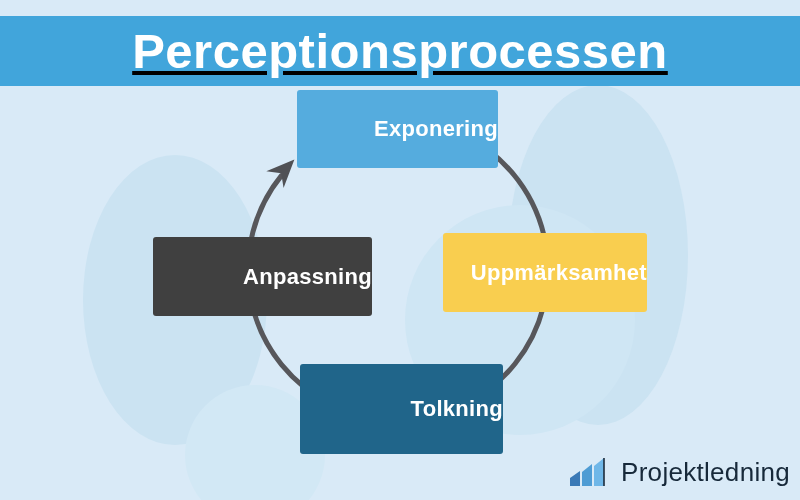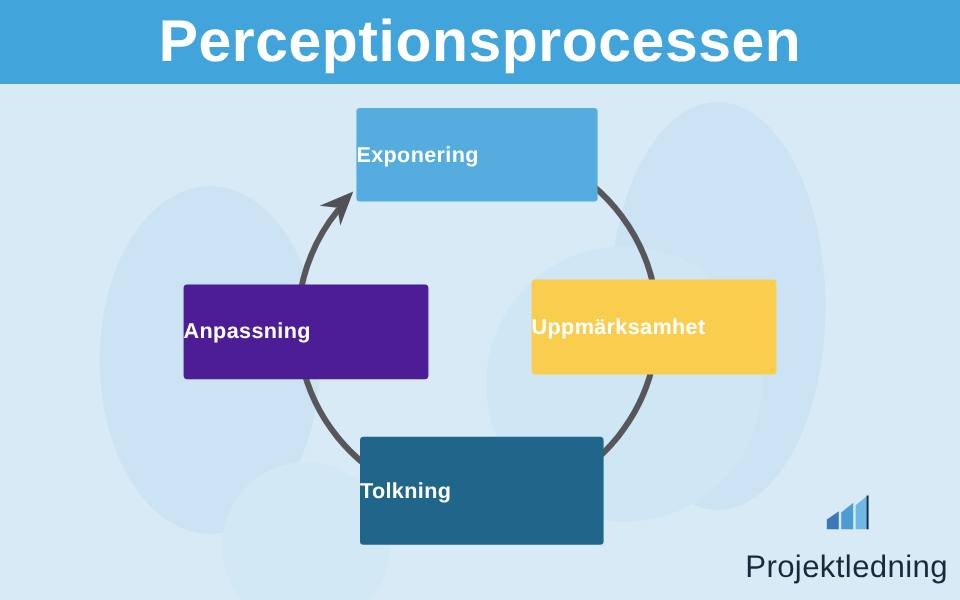--- a/index.html
+++ b/index.html
@@ -6,52 +6,52 @@
   #stage {
     position: relative;
     width: 800px;
     height: 500px;
     overflow: hidden;
     background: #D9EAF7;
     font-family: "Liberation Sans", sans-serif;
   }
   #bg-svg { position: absolute; left: 0; top: 0; }
   .header {
-    position: absolute; left: 0; top: 0;
+    position: absolute; left: 0; top: 16px;
     width: 800px; height: 70px;
     background: #41A5DB;
     display: flex; align-items: center; justify-content: center;
     z-index: 3;
+    text-decoration: underline;
   }
   .title {
     color: #FFFFFF;
     font-size: 49px;
     font-weight: bold;
     letter-spacing: 0.5px;
     line-height: 1;
   }
   .step {
     position: absolute;
-    display: flex; align-items: center; justify-content: flex-start;
+    display: flex; align-items: center; justify-content: flex-end;
     border-radius: 3px;
     color: #FFFFFF;
     font-weight: bold;
-    font-size: 18px;
+    font-size: 22px;
     z-index: 2;
     letter-spacing: 0.3px;
   }
   .step-top    { left: 297px; top:  90px; width: 201px; height: 78px; background: #55ACDE; }
   .step-right  { left: 443px; top: 233px; width: 204px; height: 79px; background: #F9CE4F; }
   .step-bottom { left: 300px; top: 364px; width: 203px; height: 90px; background: #20658A; }
-  .step-left   { left: 153px; top: 237px; width: 204px; height: 79px; background: #4c1d95; }
+  .step-left   { left: 153px; top: 237px; width: 204px; height: 79px; background: #404040; padding-left: 15px; }
   .logo {
     position: absolute; right: 10px; bottom: 12px;
     display: flex; align-items: center; gap: 14px;
     z-index: 3;
-    flex-direction: column;
   }
   .logo-text {
     font-size: 26px;
     color: #17293A;
     letter-spacing: 0.3px;
   }
 </style>
 </head>
 <body>
 

